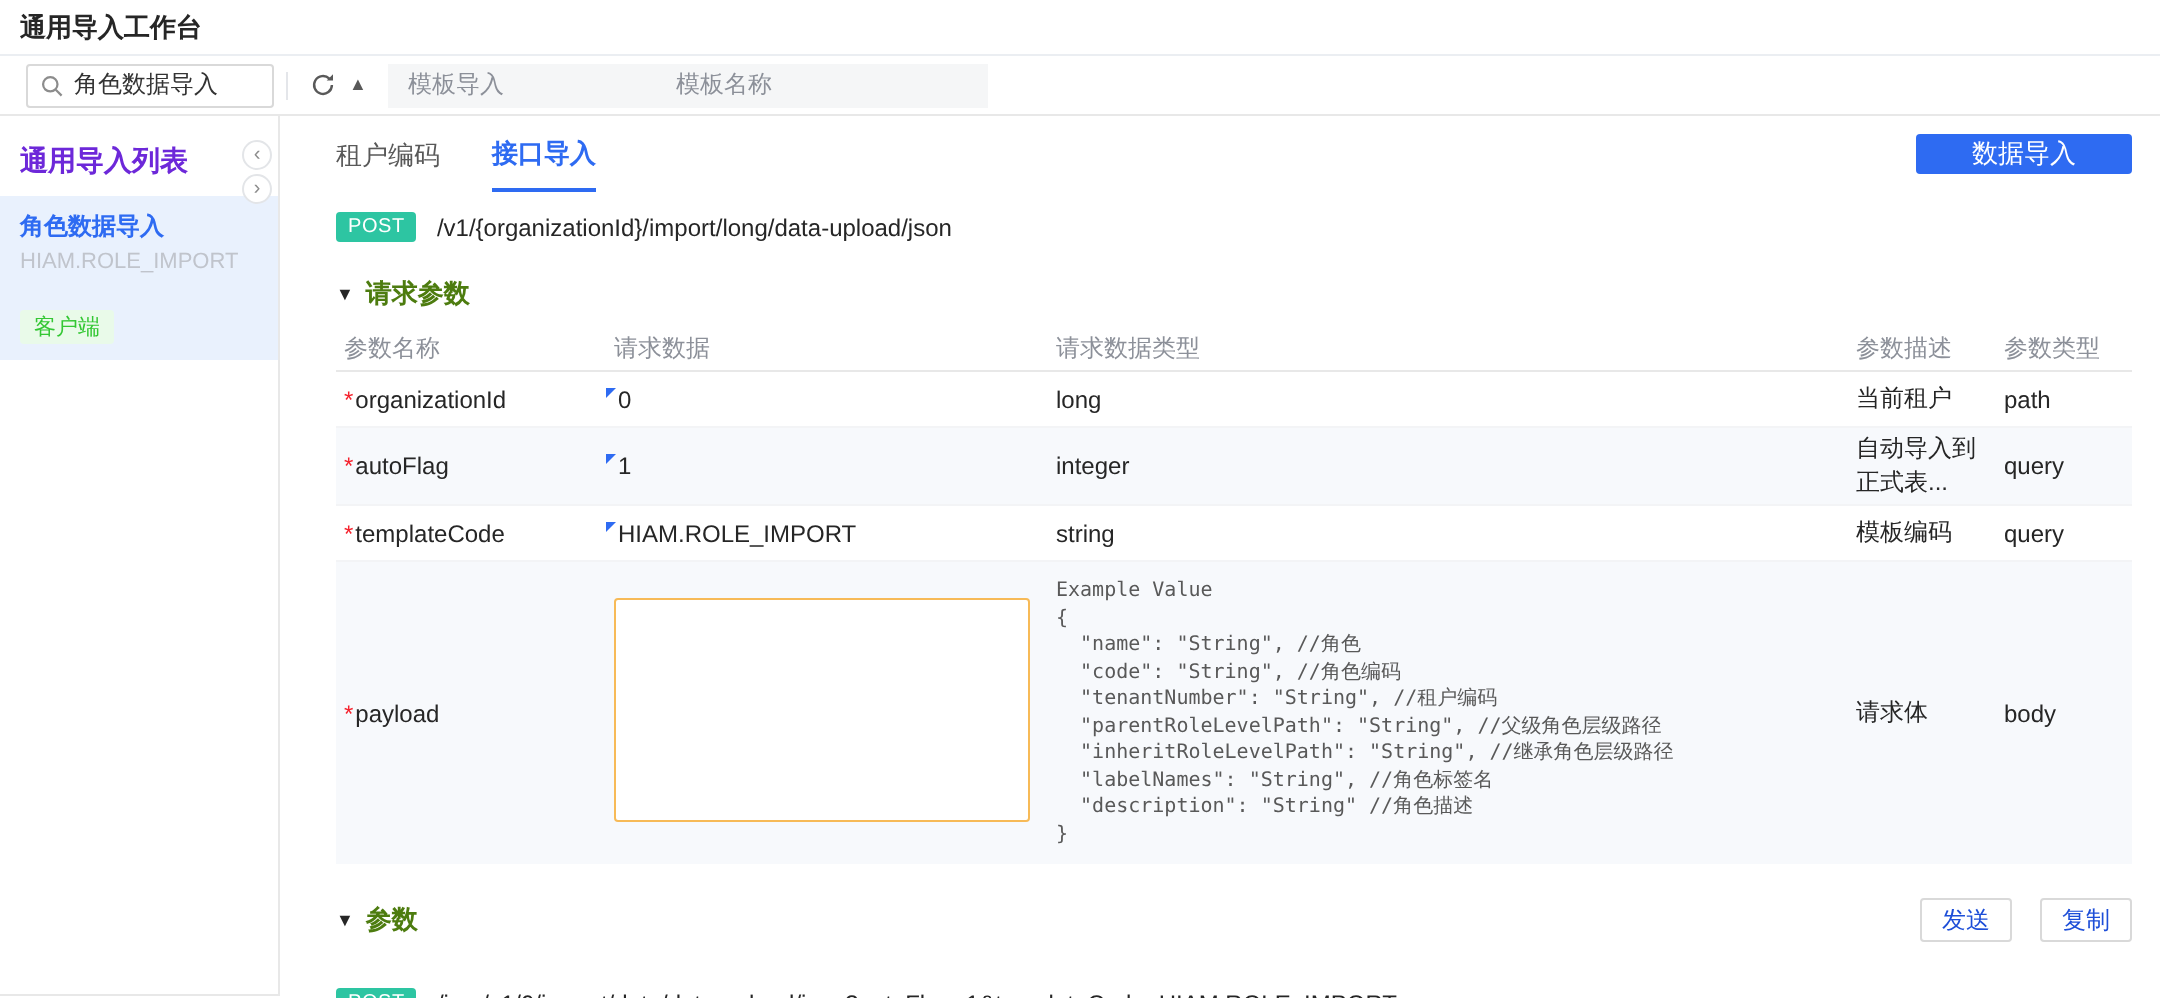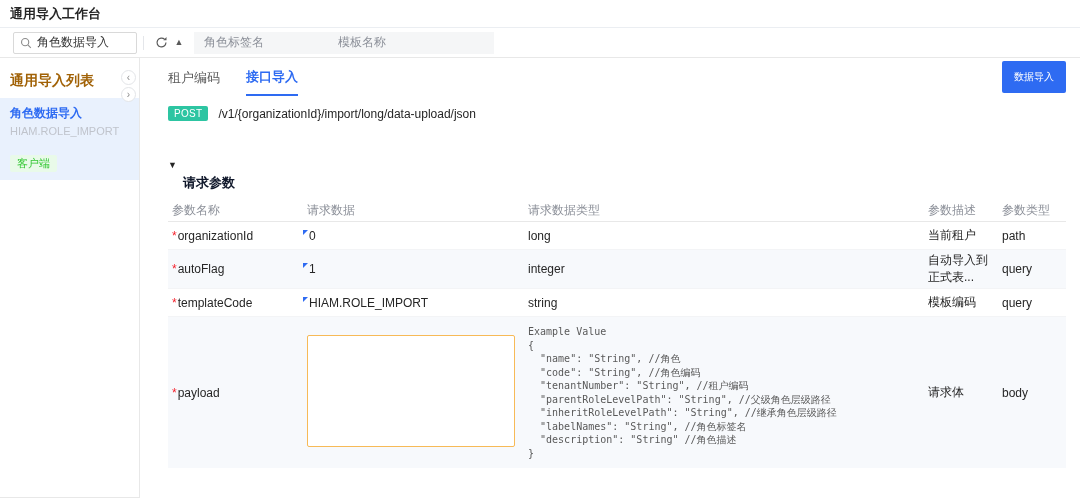--- a/index.html
+++ b/index.html
@@ -20,44 +20,44 @@
   .icon-btn { display:flex; align-items:center; justify-content:center; width:18px; height:18px; cursor:pointer; color:#595959; }
   .tri-up { font-size:9px; color:#595959; line-height:1; }
   .tpl-strip { display:flex; align-items:center; height:22px; background:#f5f6f7; margin-left:6px; width:300px; }
   .tpl-strip .seg { width:134px; padding:0 10px; color:#8c9099; font-size:12px; white-space:nowrap; }
 
   
   .bodywrap { display:flex; height:440px; }
 
   
   .sidebar { position:relative; width:140px; flex:none; border-right:1px solid #e8e8e8; border-bottom:1px solid #e8e8e8; background:#fff; }
-  .sb-head { padding:14px 10px 8px 10px; font-size:14px; font-weight:bold; color:#a16207; }
+  .sb-head { padding:14px 10px 8px 10px; font-size:14px; font-weight:bold; color:#6d28d9; }
   .collapse-ctl { position:absolute; top:12px; right:3px; display:flex; flex-direction:column; gap:2px; }
   .collapse-ctl .cbtn { width:15px; height:15px; border:1px solid #e3e5e8; border-radius:50%; background:#fff; display:flex; align-items:center; justify-content:center; font-size:10px; color:#8c8c8c; cursor:pointer; line-height:1; }
   .sb-item { background:#e9f1fd; padding:7px 10px 8px 10px; cursor:pointer; }
   .sb-item .nm { color:var(--blue); font-size:12px; font-weight:bold; }
   .sb-item .cd { color:#c0c4cc; font-size:11px; margin-top:3px; }
   .sb-item .bdg { display:inline-block; margin-top:18px; padding:1px 7px; font-size:11px; border-radius:2px; }
 
   
   .main { flex:1; padding:0 14px 0 28px; }
   .tabbar { height:38px; display:flex; align-items:center; }
   .tab { font-size:13px; color:#595959; padding:10px 0 8px 0; cursor:pointer; }
   .tab + .tab { margin-left:26px; }
   .tab.active { color:var(--blue); font-weight:bold; border-bottom:2px solid var(--blue); }
   .tab-spacer { flex:1; }
-  .btn-primary { height:32px; padding:0 12px; background:var(--blue); color:#fff; font-size:10px; border:none; border-radius:2px; cursor:pointer; font-family:inherit; }
+  .btn-primary { height:20px; padding:0 28px; background:var(--blue); color:#fff; font-size:13px; border:none; border-radius:2px; cursor:pointer; font-family:inherit; }
 
   .endpoint { display:flex; align-items:center; margin-top:10px; }
   .method-badge { flex:none; font-size:10px; font-weight:normal; color:#fff; padding:2px 6px; border-radius:2px; letter-spacing:.3px; }
   .endpoint .url { margin-left:10px; font-size:12px; color:#262626; }
 
   .section-h { display:flex; align-items:center; margin-top:17px; }
   .section-h .caret { font-size:9px; color:#262626; margin-right:6px; line-height:1; }
-  .section-h .s-ttl { font-size:13px; font-weight:bold; color:#0f172a;margin-top:36px; }
+  .section-h .s-ttl { font-size:13px; font-weight:bold; color:#4d7c0f; }
   .section-h .sp { flex:1; }
   .btn-plain { height:22px; padding:0 10px; background:#fff; border:1px solid #d9d9d9; border-radius:2px; color:#1d4ed8; font-size:12px; cursor:pointer; font-family:inherit; }
   .btn-plain + .btn-plain { margin-left:14px; }
 
   
   .ptable { margin-top:8px; }
   .t-grid { display:grid; grid-template-columns:135px 221px 400px 74px 1fr; }
   .t-head { height:22px; align-items:center; border-bottom:1px solid #e8e8e8; }
   .t-head > div { font-size:12px; color:#8c9099; padding:0 4px; }
   .t-row { min-height:28px; align-items:center; border-bottom:1px solid #f3f4f6; }
@@ -94,21 +94,21 @@
     <div class="icon-btn">
       <svg width="13" height="13" viewBox="0 0 14 14">
           <path d="M11.8 7a4.8 4.8 0 1 1-1.4-3.4" fill="none" stroke="#595959" stroke-width="1.3"></path>
           <path d="M12.4 1.2v3.4H9z" fill="#595959"></path>
         </svg>
     </div>
     <div class="icon-btn">
       <span class="tri-up">▲</span>
     </div>
     <div class="tpl-strip">
-      <div class="seg">角色标签名</div>
+      <div class="seg">模板导入</div>
       <div class="seg">模板名称</div>
     </div>
   </div>
 
   <div class="bodywrap">
 
     <div class="sidebar">
       <div class="sb-head">通用导入列表</div>
       <div class="collapse-ctl">
         <div class="cbtn">‹</div>

